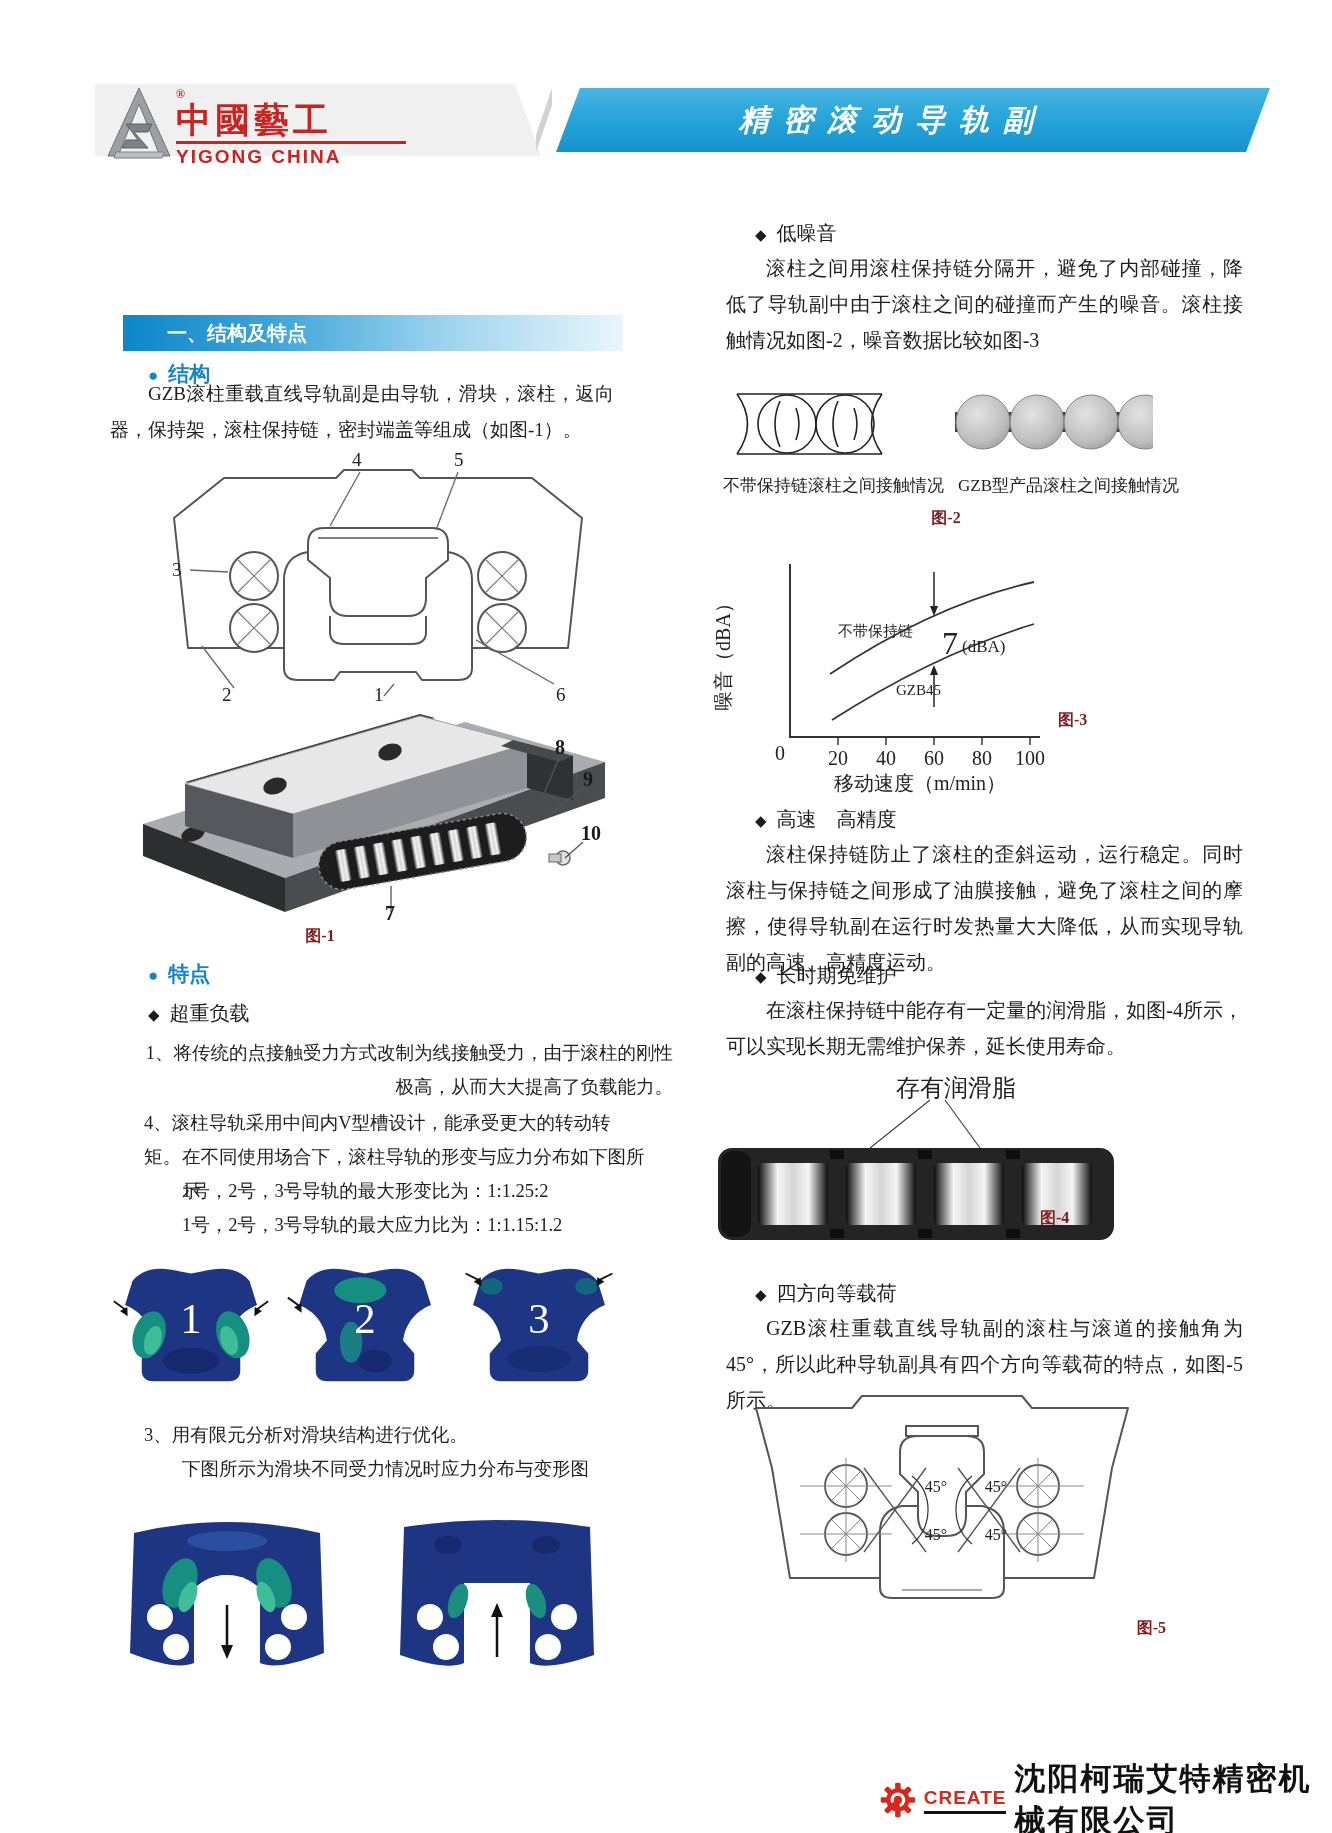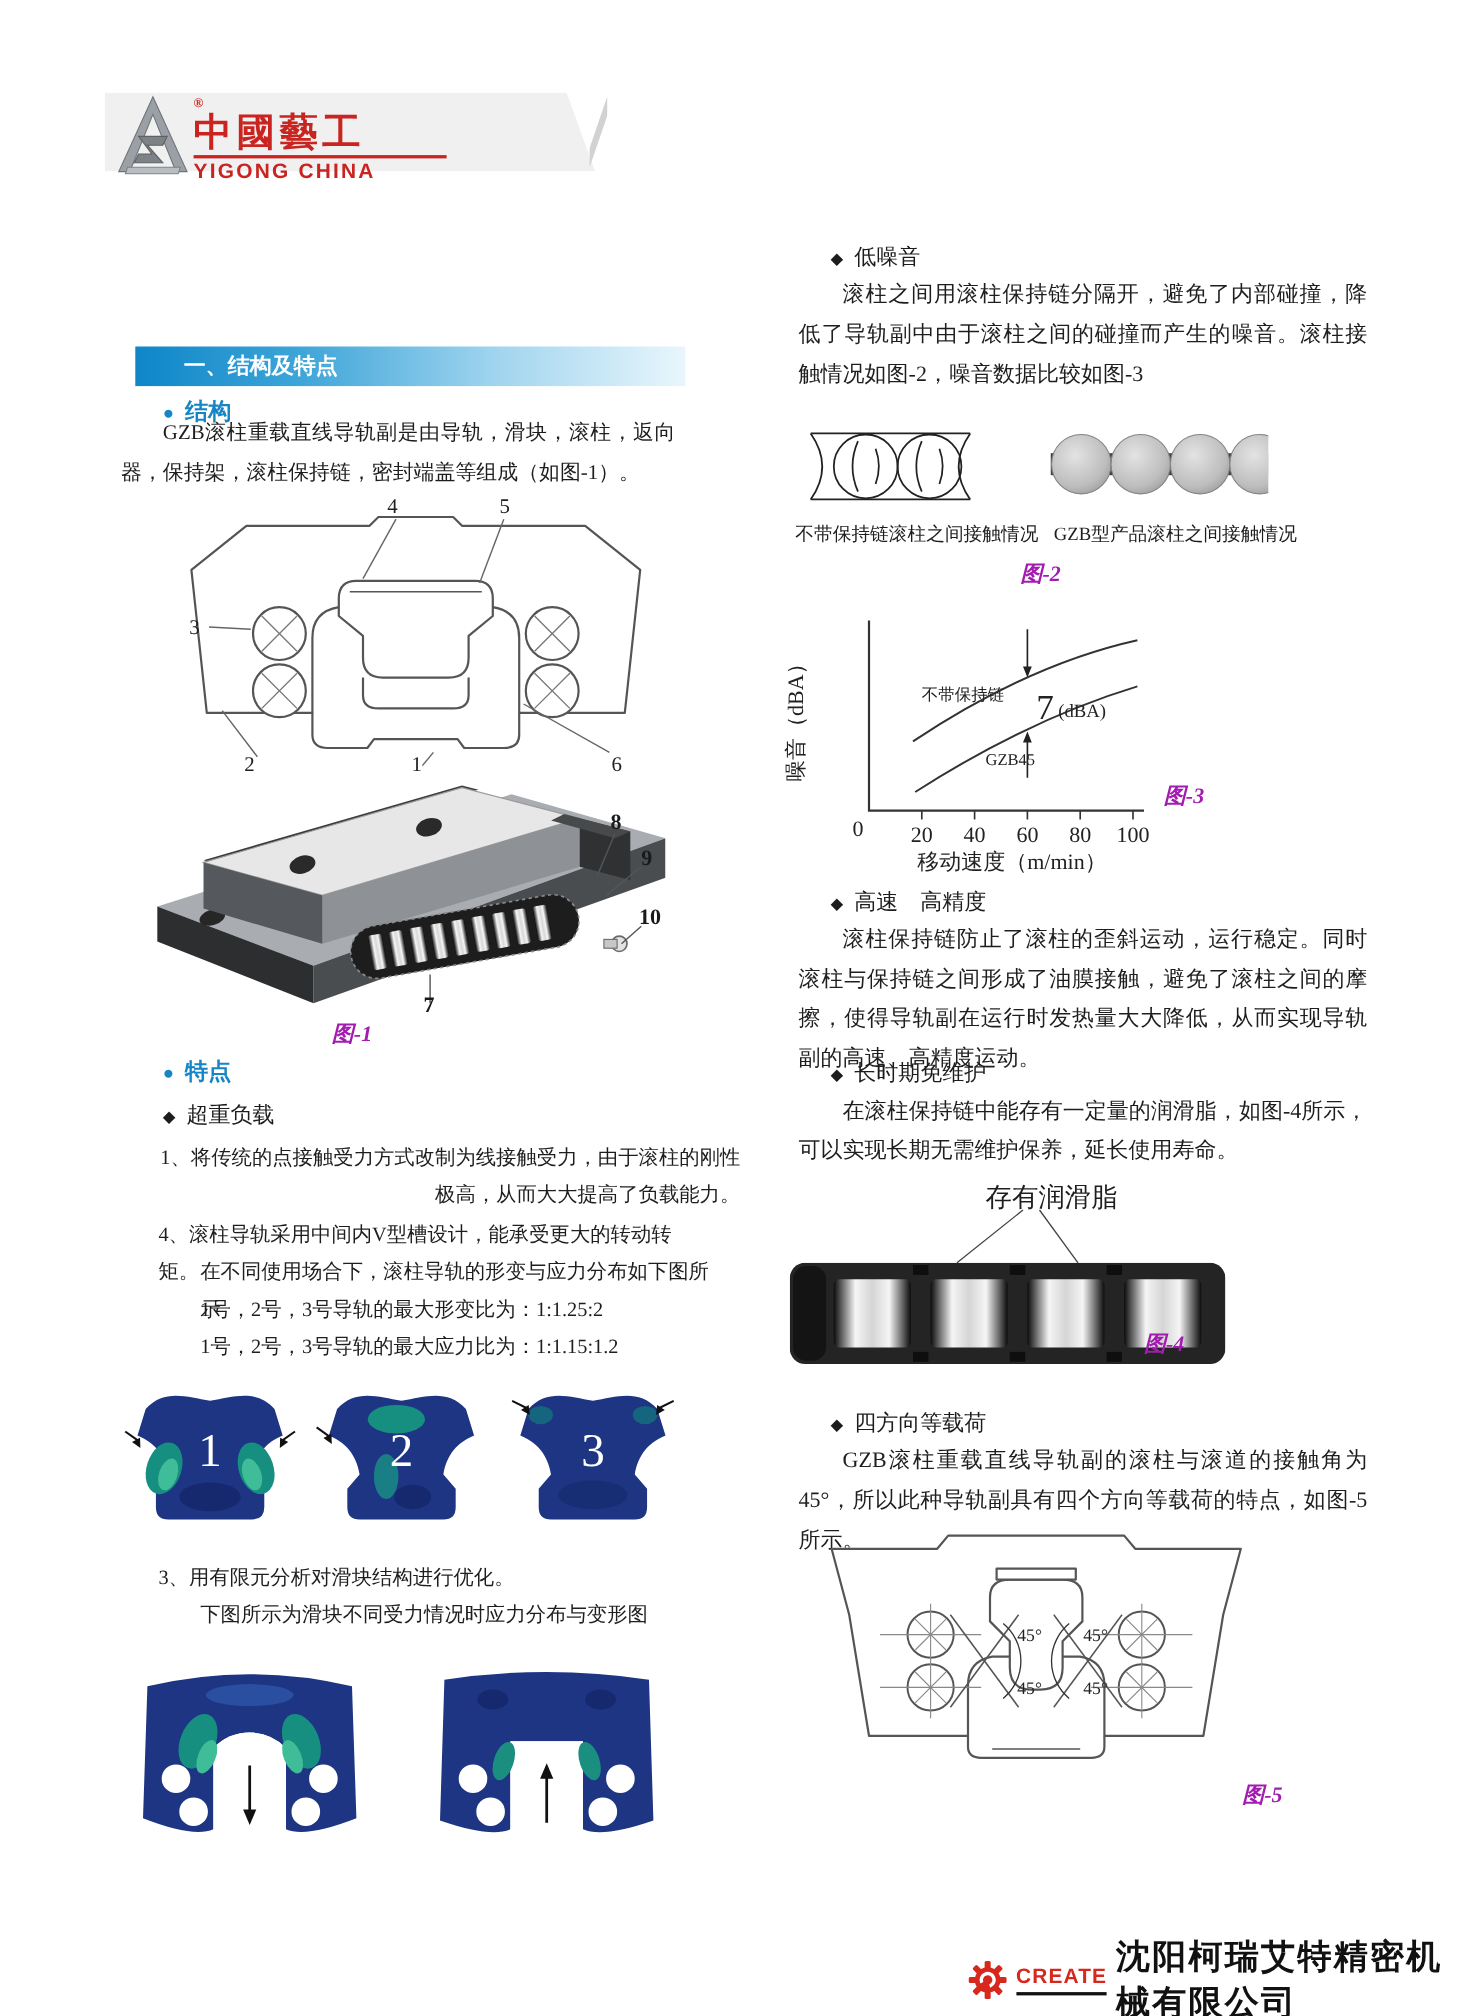--- a/index.html
+++ b/index.html
@@ -39,37 +39,40 @@
         font-family:"Liberation Sans",sans-serif;margin-left:13px;}
   .secbar span{padding-left:44px;}
   .blue-h{color:#1585c6;font-weight:bold;font-size:21px;}
   .blue-h .dot{font-size:17px;margin-right:10px;}
   .body-text{font-size:19px;line-height:36px;text-align:justify;}
   .indent{text-indent:2em;}
   .dia-h{font-size:20px;color:#1c1c1c;}
   .dia-h .dia{font-size:15px;margin-right:10px;}
   .hang{padding-left:2em;text-indent:-2em;}
   .items{font-size:18.5px;line-height:34px;}
-  .figlabel{color:#a21caf;font-style:italic;font-weight:bold;font-size:20px;}
+  .figlabel{color:#7f1d1d;font-weight:bold;font-size:16px;}
   .center{text-align:center;}
   
   .footer{left:880px;top:1758px;display:flex;align-items:center;gap:8px;}
   .create-txt{color:#d7281d;font-weight:bold;font-size:19px;letter-spacing:1px;
         font-family:"Liberation Sans",sans-serif;border-bottom:3px solid #111;padding-bottom:2px;}
   .company{font-size:31px;font-weight:bold;color:#111;letter-spacing:2px;
         font-family:"Liberation Sans",sans-serif;}
   svg text{font-family:"Liberation Serif","DejaVu Serif",serif;}
 </style>
 </head>
 <body>
 
 <div class="page">
 
   <div class="abs logo-bg"></div>
   <div class="abs hdr-sliver"></div>
+  <div class="abs hdr-banner">
+    <span>精密滚动导轨副</span>
+  </div>
 
   <svg class="abs" style="left:104px;top:86px;" width="70" height="76" viewBox="0 0 70 76">
     <polygon points="35,2 66,70 56,70 35,18 14,70 4,70" fill="#9aa0a6" stroke="#6e7377" stroke-width="1"></polygon>
     <polygon points="22,38 48,38 44,46 30,46 44,62 18,62 22,54 34,54" fill="#7d8287" stroke="#5d6165" stroke-width="1"></polygon>
     <polygon points="12,66 60,66 58,72 10,72" fill="#b9bdc1" stroke="#7d8287" stroke-width="1"></polygon>
   </svg>
   <div class="abs" style="left:176px;top:84px;">
     <span class="reg">®</span>
     <div class="logo-cn">中國藝工</div>
     <div class="logo-line" style="width:230px;"></div>

